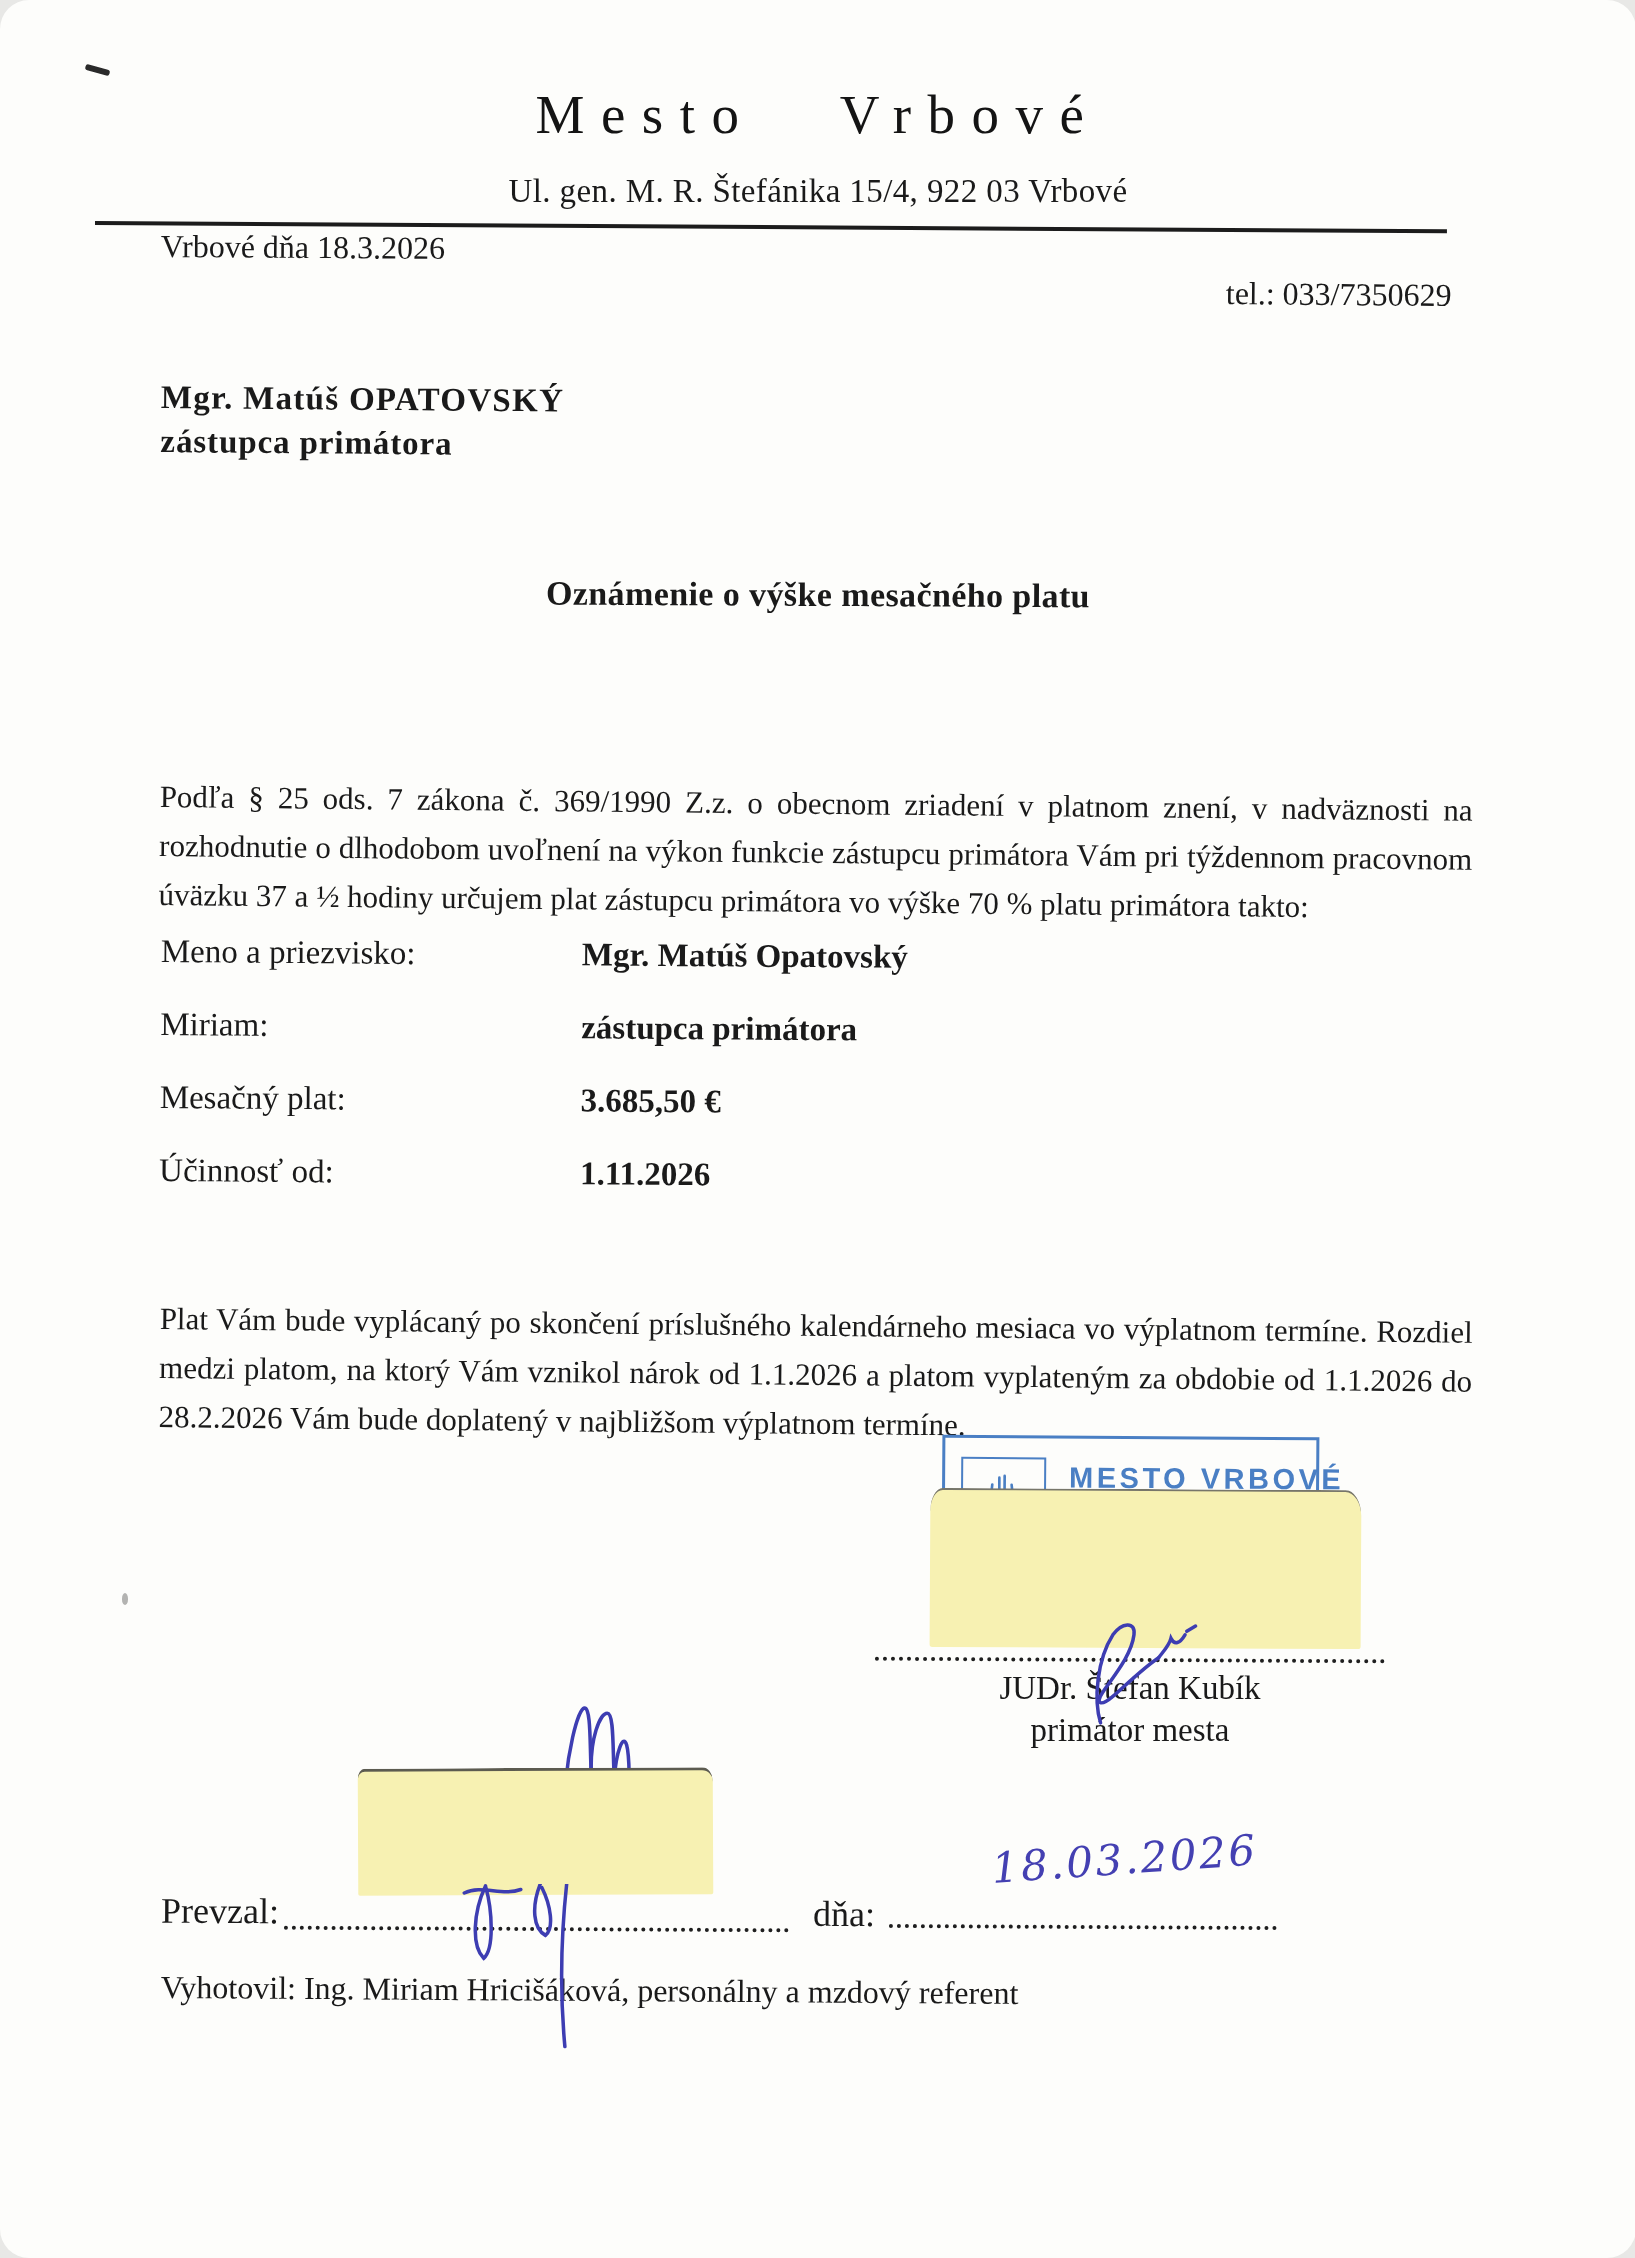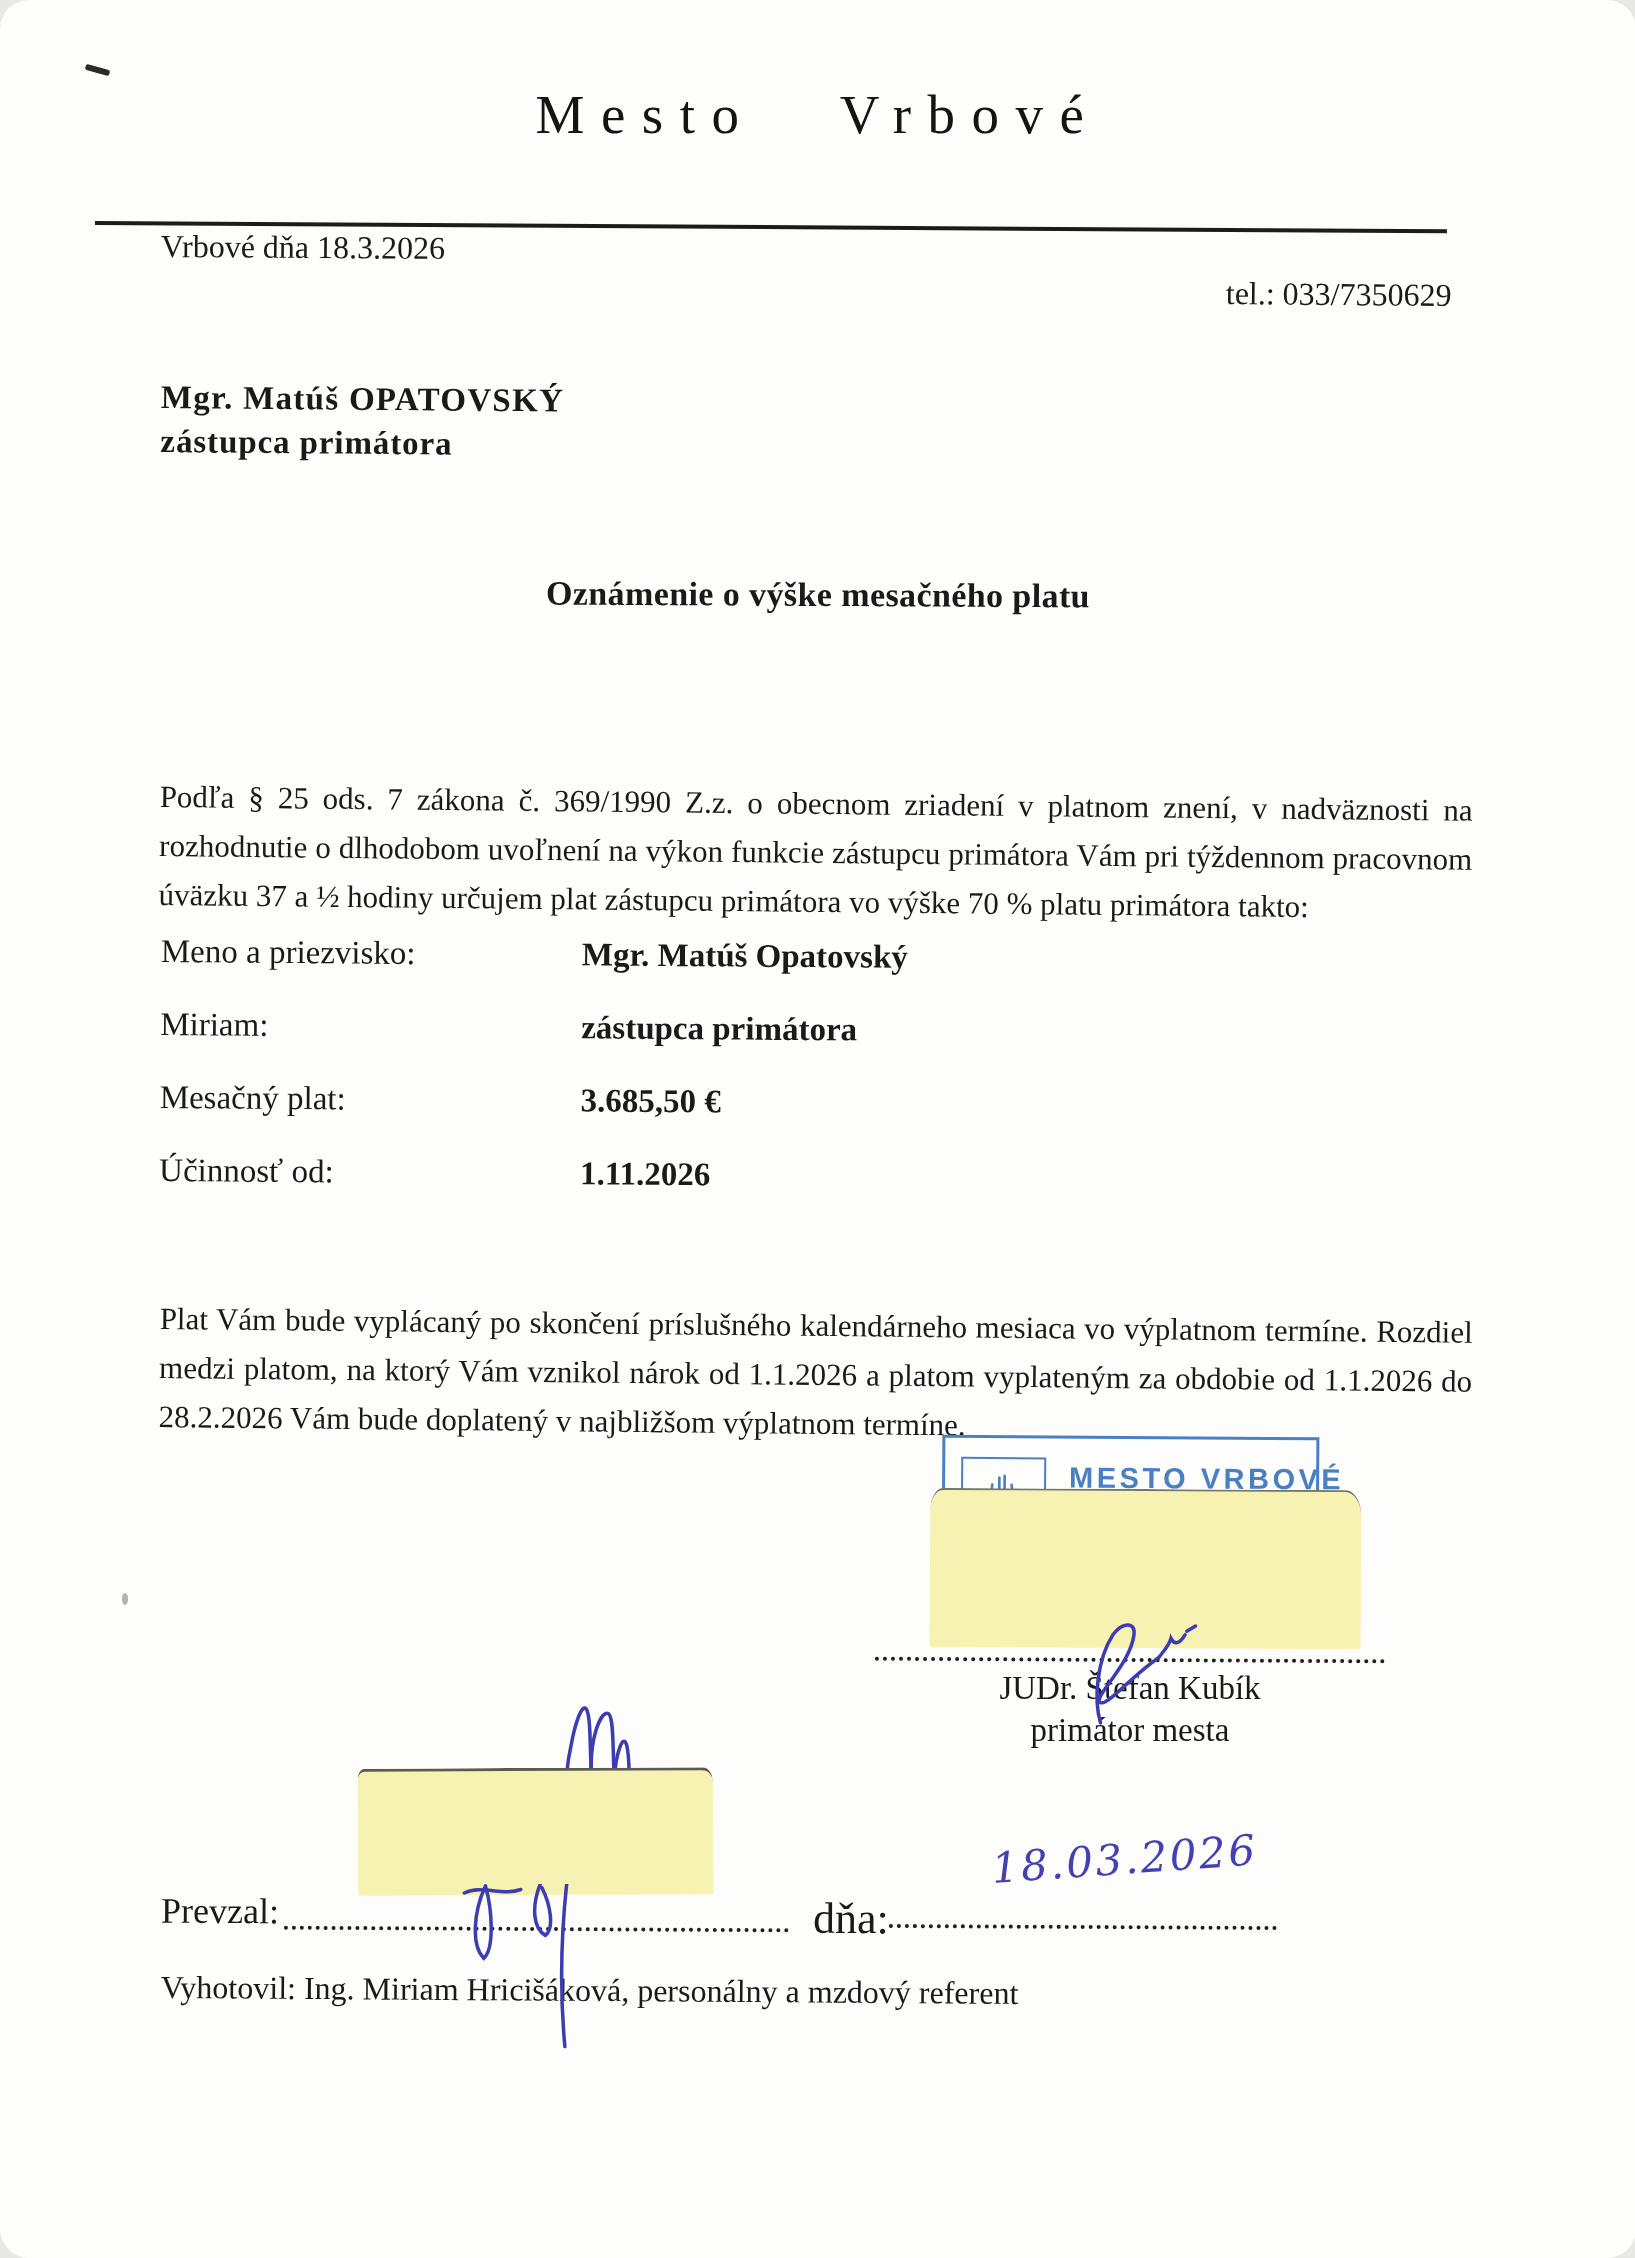--- a/index.html
+++ b/index.html
@@ -67,35 +67,36 @@
   .ink path{fill:none;stroke:#3d3db2;stroke-width:4;stroke-linecap:round;}
   .ink-under{z-index:1;}
   .ink-over-box{z-index:3;}
   .handwritten-date{
     left:990px;top:1844px;font-size:42px;font-style:italic;letter-spacing:2.6px;
     color:#4440b2;transform:rotate(-4deg);transform-origin:0 0;z-index:3;white-space:nowrap;
     font-family:"DejaVu Serif",serif;
   }
   
   .prevzal-label{left:161px;top:1890px;font-size:36px;transform:rotate(.3deg);white-space:nowrap;}
-  .dna-label{left:813px;top:1893px;font-size:44px;transform:rotate(.3deg);white-space:nowrap;}
+  .dna-label{left:813px;top:1893px;font-size:36px;transform:rotate(.3deg);white-space:nowrap;}
   .vyhotovil{left:161px;top:1969px;font-size:32px;transform:rotate(.4deg);transform-origin:0 0;white-space:nowrap;}
   
   .speck1{left:85px;top:67px;width:25px;height:6.2px;background:#2a2a2a;border-radius:2.6px;transform:rotate(16deg);}
   .speck2{left:122px;top:1593px;width:6.2px;height:11.5px;background:#9a9a98;border-radius:50%;opacity:.75;}
 </style>
 </head>
 <body>
 
 <div class="page">
 
   <div class="abs speck1"></div>
   <div class="abs speck2"></div>
 
   <div class="abs city-name">Mesto Vrbové</div>
+  <div class="abs address">Ul. gen. M. R. Štefánika 15/4, 922 03 Vrbové</div>
   <div class="abs rule"></div>
   <div class="abs place-date">Vrbové dňa 18.3.2026</div>
   <div class="abs phone">tel.: 033/7350629</div>
 
   <div class="abs recipient">
     <div class="name">Mgr. Matúš OPATOVSKÝ</div>
     <div class="role">zástupca primátora</div>
   </div>
 
   <div class="abs doc-title">Oznámenie o výške mesačného platu</div>

